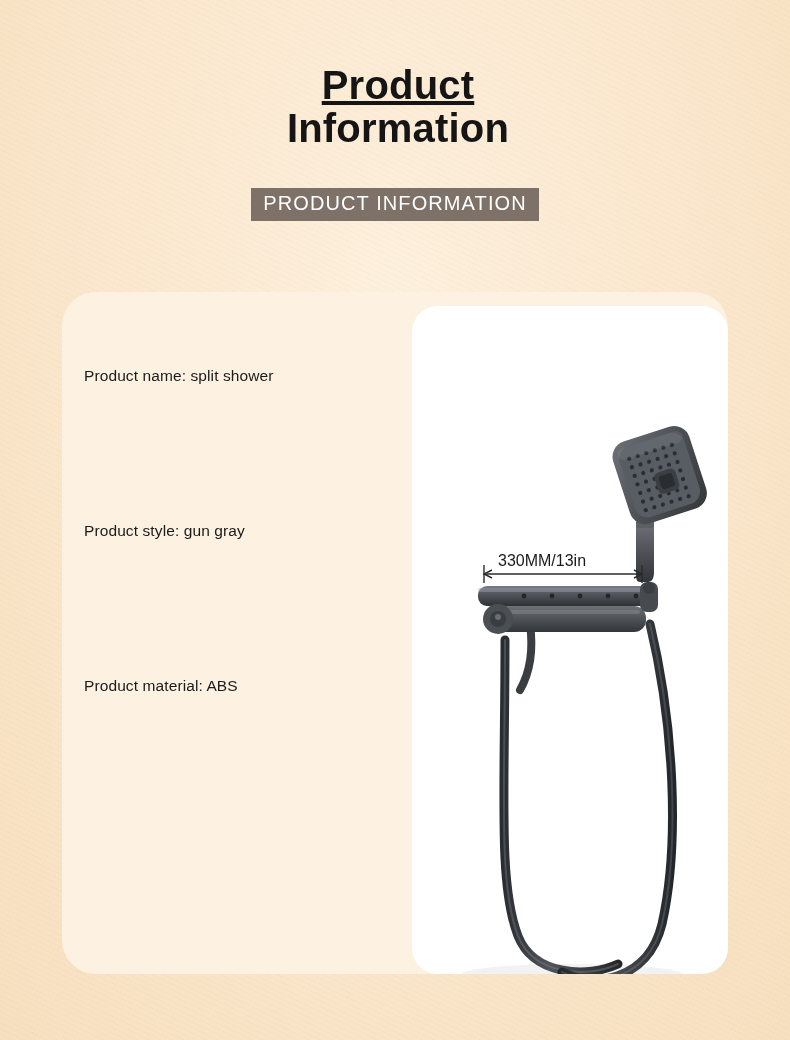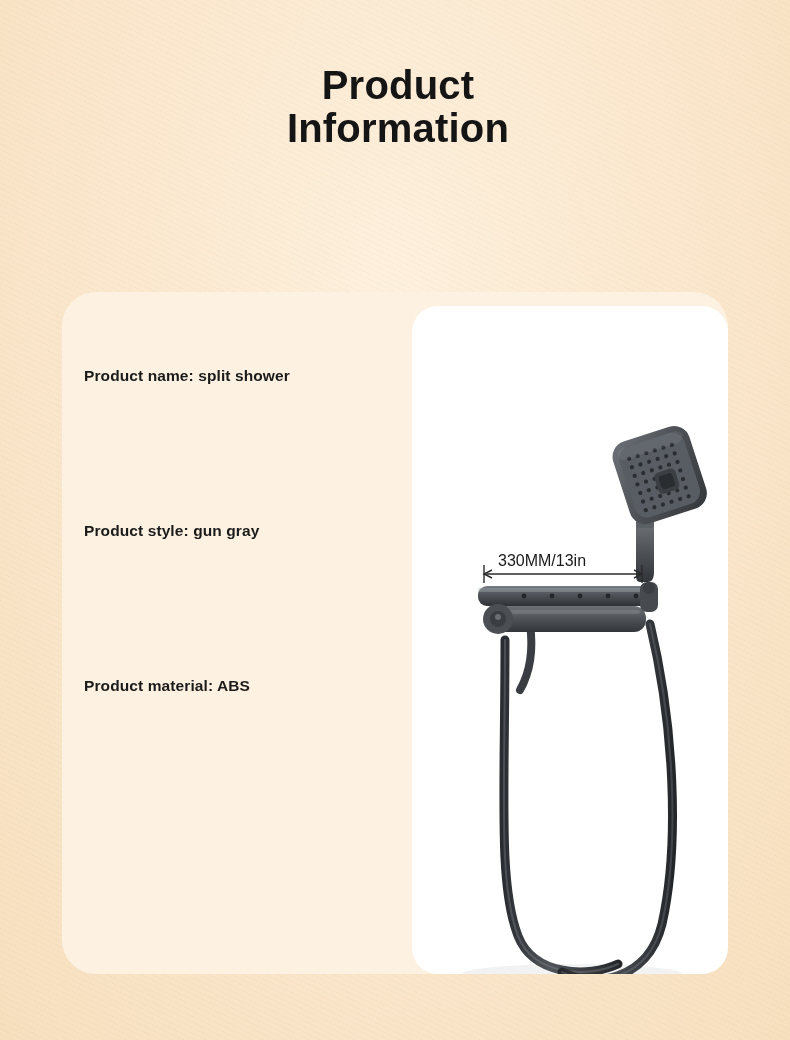--- a/index.html
+++ b/index.html
@@ -42,21 +42,21 @@
     z-index: 3;
   }
   .heading .line {
     display: block;
     font-size: 40px;
     font-weight: bold;
     color: #151515;
     line-height: 1.08;
     letter-spacing: 0.2px;
   }
-  .heading .line.l1 { margin-left: 6px; }
+  .heading .line.l1 { margin-left: 6px; text-decoration: underline; }
   .heading .line.l2 { margin-left: 6px; }
 
   .subtitle-wrap {
     position: absolute;
     top: 188px;
     left: 0;
     width: 790px;
     text-align: center;
     z-index: 3;
   }
@@ -86,21 +86,21 @@
     left: 84px;
     top: 352px;
     width: 330px;
     height: 560px;
     z-index: 2;
   }
   .spec {
     position: absolute;
     left: 0;
     font-size: 15.5px;
-    font-weight: bold;
+    font-weight: normal;
     color: #1b1b1b;
     white-space: nowrap;
     letter-spacing: 0.1px;
   }
   .spec.s0 { top: 15px; }
   .spec.s1 { top: 170px; }
   .spec.s2 { top: 325px; }
   .spec.s3 { top: 480px; }
 
   
@@ -138,20 +138,23 @@
 </head>
 <body>
 
 <div class="page">
 
   <div class="heading">
     <span class="line l1">Product</span>
     <span class="line l2">Information</span>
   </div>
 
+  <div class="subtitle-wrap">
+    <span class="subtitle">PRODUCT INFORMATION</span>
+  </div>
 
   <div class="card"></div>
 
   <div class="spec-list">
     <div class="spec s0">Product name: split shower</div>
     <div class="spec s1">Product style: gun gray</div>
     <div class="spec s2">Product material: ABS</div>
   </div>
 
   <div class="photo">

